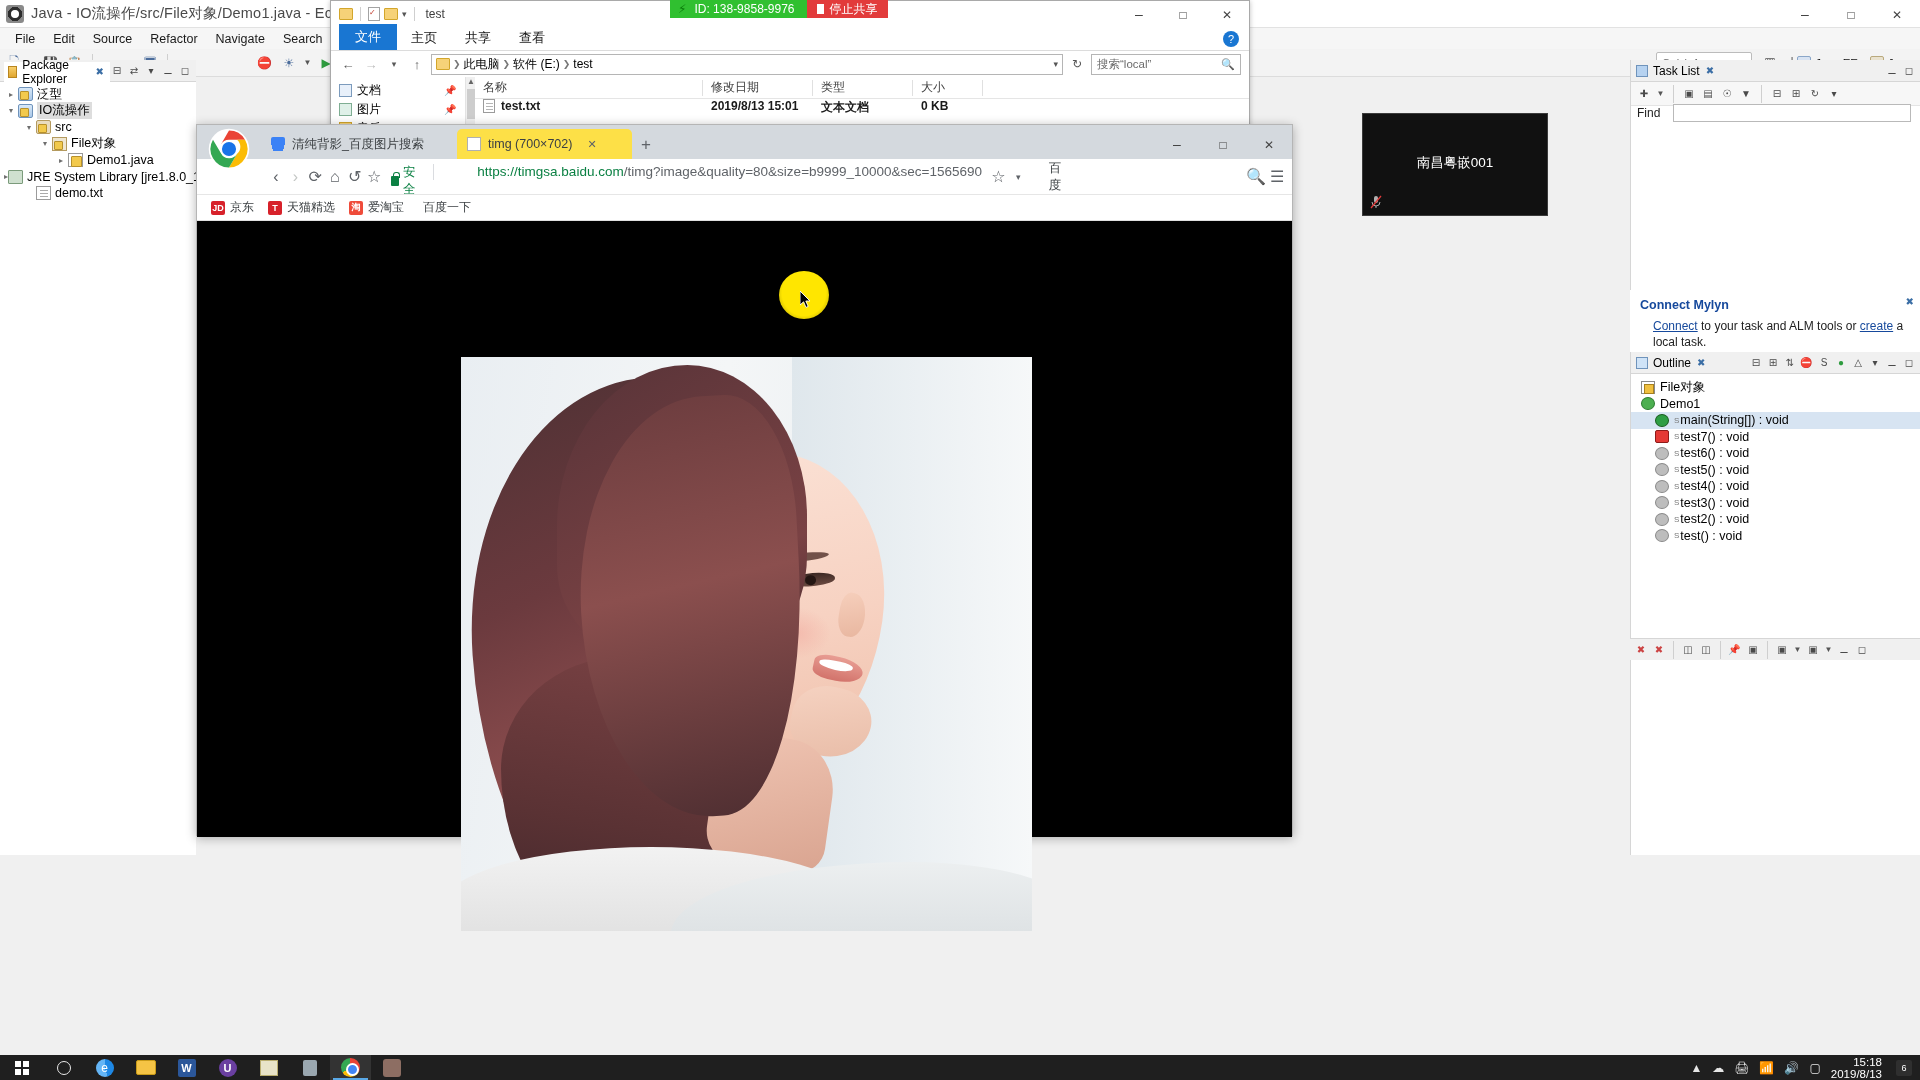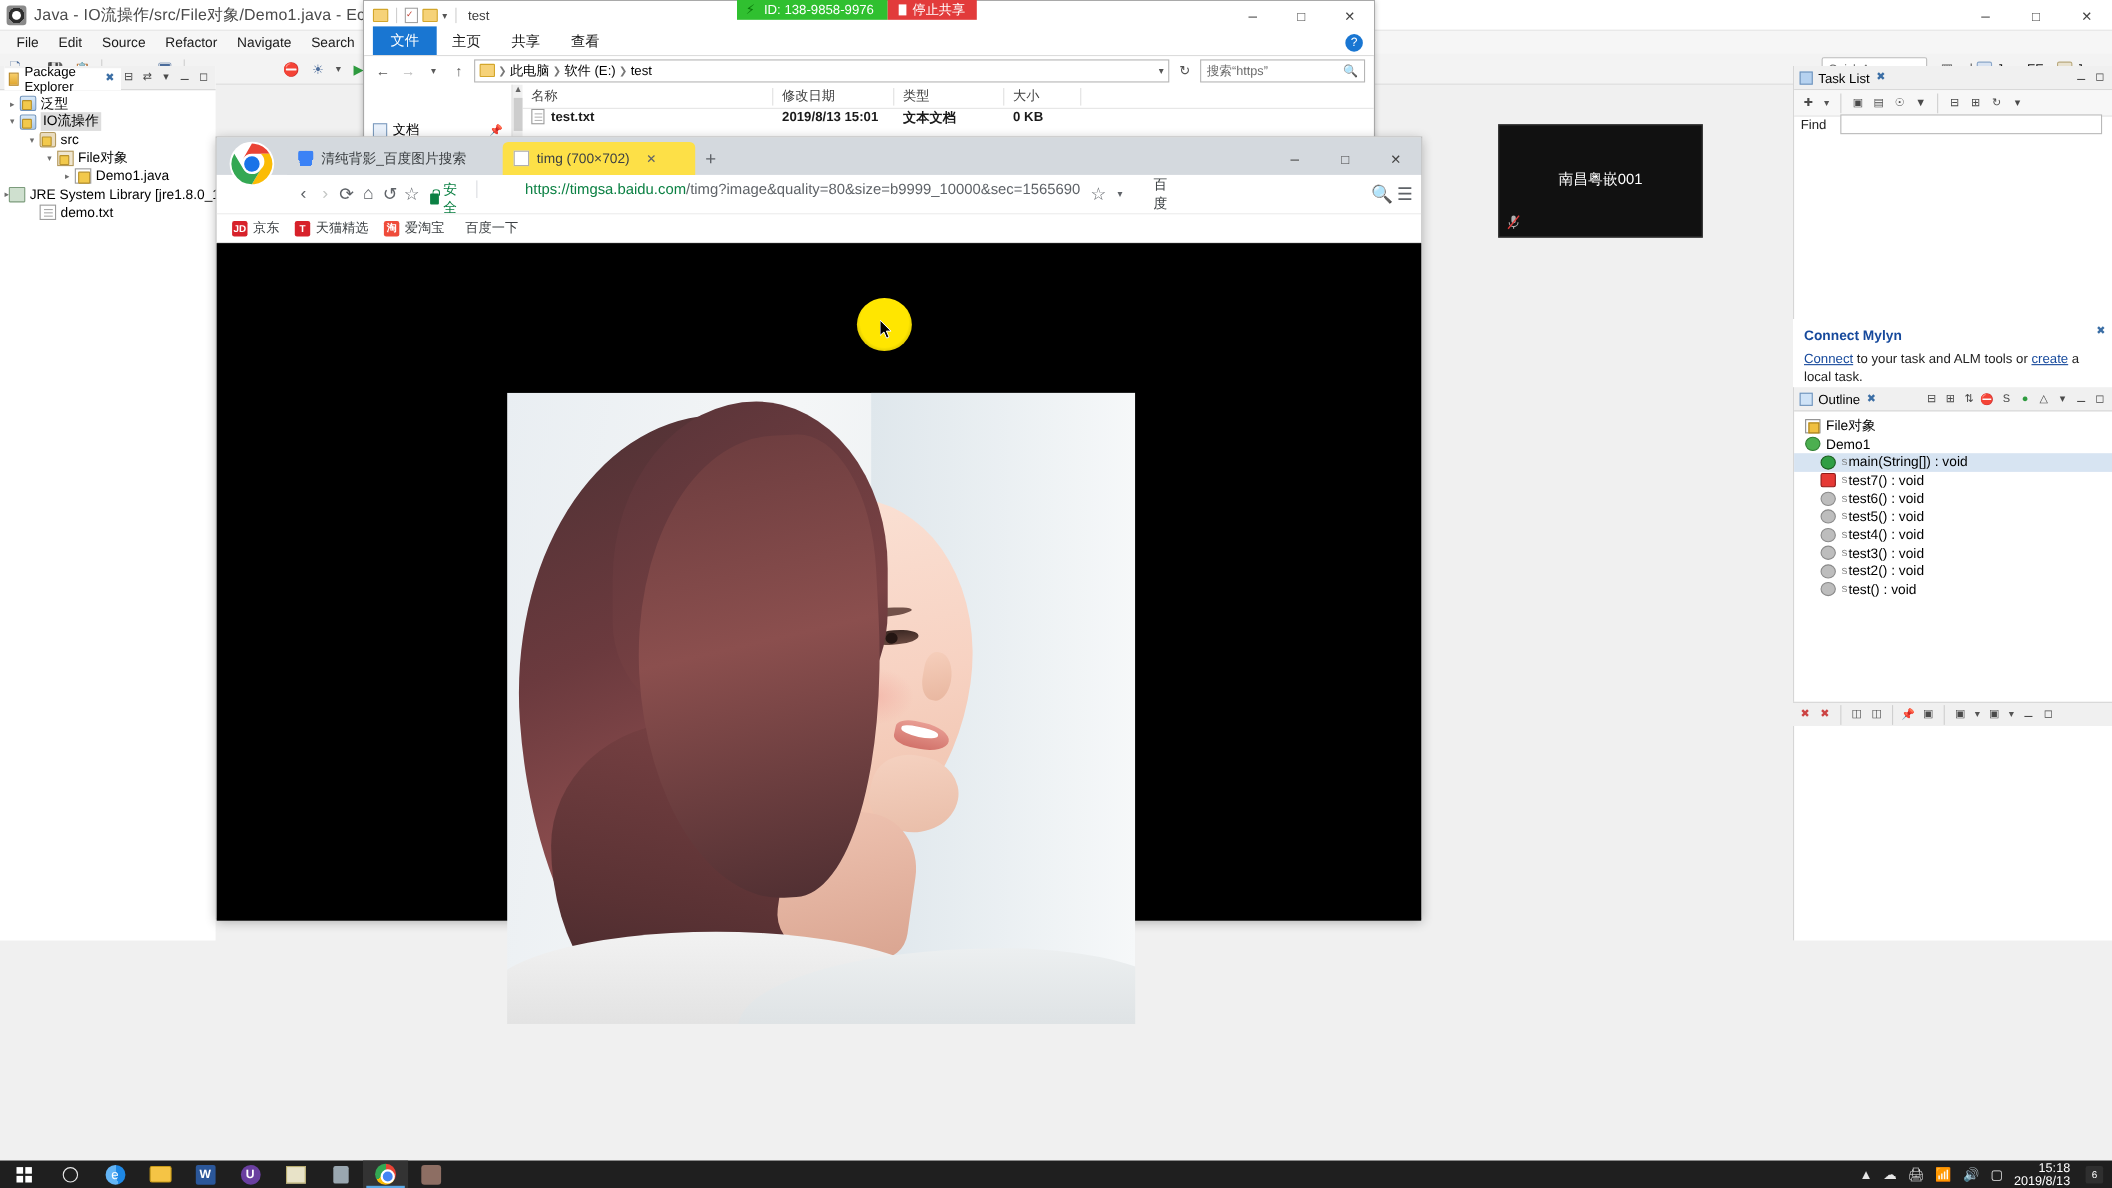--- a/index.html
+++ b/index.html
@@ -100,21 +100,21 @@
       background:#f2c94c; border:1px solid #b8912b; border-radius:1px;}
   .ico-jre { background:#cfe0cf; border:1px solid #7b9b7b; border-radius:1px;}
   .ico-txt { background:#fff; border:1px solid #9b9b9b;}
   .ico-txt:after{content:""; position:absolute; left:3px; top:3px; width:8px; height:1px;
       box-shadow:0 3px 0 #aaa,0 6px 0 #aaa; background:#aaa;}
 
   
   #task-list { right:0; top:60px; width:290px; height:236px; background:#fff; border-left:1px solid #d6d6d6;}
   #connect-mylyn { right:0; top:290px; width:290px; height:62px; background:#fff; padding:8px 10px; }
   #connect-mylyn .cm-title { color:#16499c; font-size:12.5px; font-weight:bold; margin-bottom:6px;}
-  #connect-mylyn .cm-body { font-size:12px; color:#222; line-height:16px;}
+  #connect-mylyn .cm-body { font-size:12px; color:#222; line-height:16px;margin-left:13px;}
   #connect-mylyn a { color:#16499c; text-decoration:underline; }
   #outline { right:0; top:352px; width:290px; height:288px; background:#fff; border-left:1px solid #d6d6d6;}
   .outline-row { height:16.5px; display:flex; align-items:center; padding-left:10px; font-size:12.5px;}
   .outline-row .oico { width:14px; height:13px; margin-right:5px; position:relative; flex:0 0 auto;}
   .oico-class{ background:#fff; border:1px solid #8a8a8a;}
   .oico-class:after{content:""; position:absolute; left:2px; top:2px; width:8px; height:8px; background:#f0c040; border:1px solid #a8811e;}
   .oico-green{ border-radius:50%; background:#4caf50; border:1px solid #2e7d32;}
   .oico-m{ border-radius:50%; background:#2f9e44; border:1px solid #1b5e20; width:11px; height:11px;}
   .oico-m.red{ background:#e53935; border-color:#8e1b19; border-radius:2px;}
   .oico-m.grey{ background:#bdbdbd; border-color:#8a8a8a;}
@@ -152,21 +152,21 @@
              font-size:13px; color:#5a5a5a;}
   .nav-ico.disabled{ color:#bdbdbd;}
   #exp-crumbbox { flex:1; height:21px; border:1px solid #b5b5b5; background:#fff; display:flex;
                   align-items:center; gap:3px; padding:0 4px; font-size:12px;}
   .crumb-sep{ color:#777; font-size:9px;}
   #exp-refresh{ width:18px; height:18px; display:flex; align-items:center; justify-content:center; color:#555;}
   #exp-search { width:150px; height:21px; border:1px solid #b5b5b5; background:#fff; display:flex;
                 align-items:center; font-size:11.5px; color:#6b6b6b; padding-left:5px; position:relative;}
   #exp-search .si{ position:absolute; right:5px; color:#666; font-size:11px;}
   #exp-body { display:flex; height:58px; }
-  #exp-nav { width:134px; border-right:0px; padding-top:4px;margin-top:28px;}
+  #exp-nav { width:134px; border-right:0px; padding-top:4px;}
   .navrow { height:19px; display:flex; align-items:center; gap:5px; font-size:12px; padding-left:26px; position:relative;}
   .nav-pin{ position:absolute; right:8px; color:#8a8a8a; font-size:10px;}
   .nv-ico { width:13px; height:13px; border:1px solid #7c9bbd; background:#e8f0fa;}
   .nv-ico.pic{ background:#dff0e8; border-color:#7fae93;}
   .nv-ico.fold{ background:#f6d278; border-color:#d3a62b;}
   #exp-scroll { width:10px; background:#f0f0f0; border-left:1px solid #e3e3e3; position:relative;}
   #exp-scroll .thumb{ position:absolute; top:12px; left:1px; width:8px; height:30px; background:#cdcdcd;}
   #exp-scroll .up{ position:absolute; top:0; left:1px; font-size:8px; color:#666;}
   #exp-list { flex:1; }
   #exp-colhdr { height:22px; display:flex; align-items:center; font-size:12px; color:#404040;
@@ -606,21 +606,21 @@
       <span class="crumb-sep">❯</span>
       <span>此电脑</span>
       <span class="crumb-sep">❯</span>
       <span>软件 (E:)</span>
       <span class="crumb-sep">❯</span>
       <span>test</span>
       <span style="margin-left:auto;font-size:9px;color:#555">▾</span>
     </div>
     <span id="exp-refresh">↻</span>
     <div id="exp-search">
-      <span>搜索“https”</span>
+      <span>搜索“local”</span>
       <span class="si">🔍</span>
     </div>
   </div>
 
   <div id="exp-body">
     <div id="exp-nav">
       <div class="navrow">
         <span class="nv-ico" style="position:absolute;left:8px"></span>
         <span>文档</span>
         <span class="nav-pin">📌</span>

